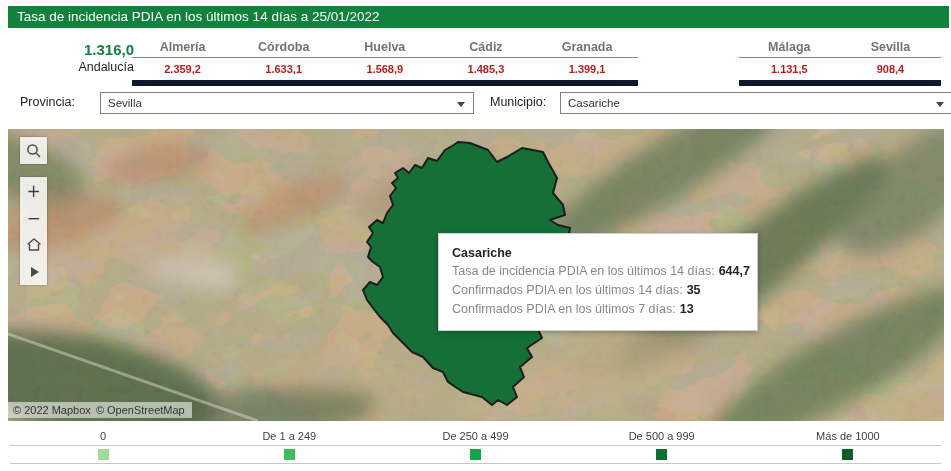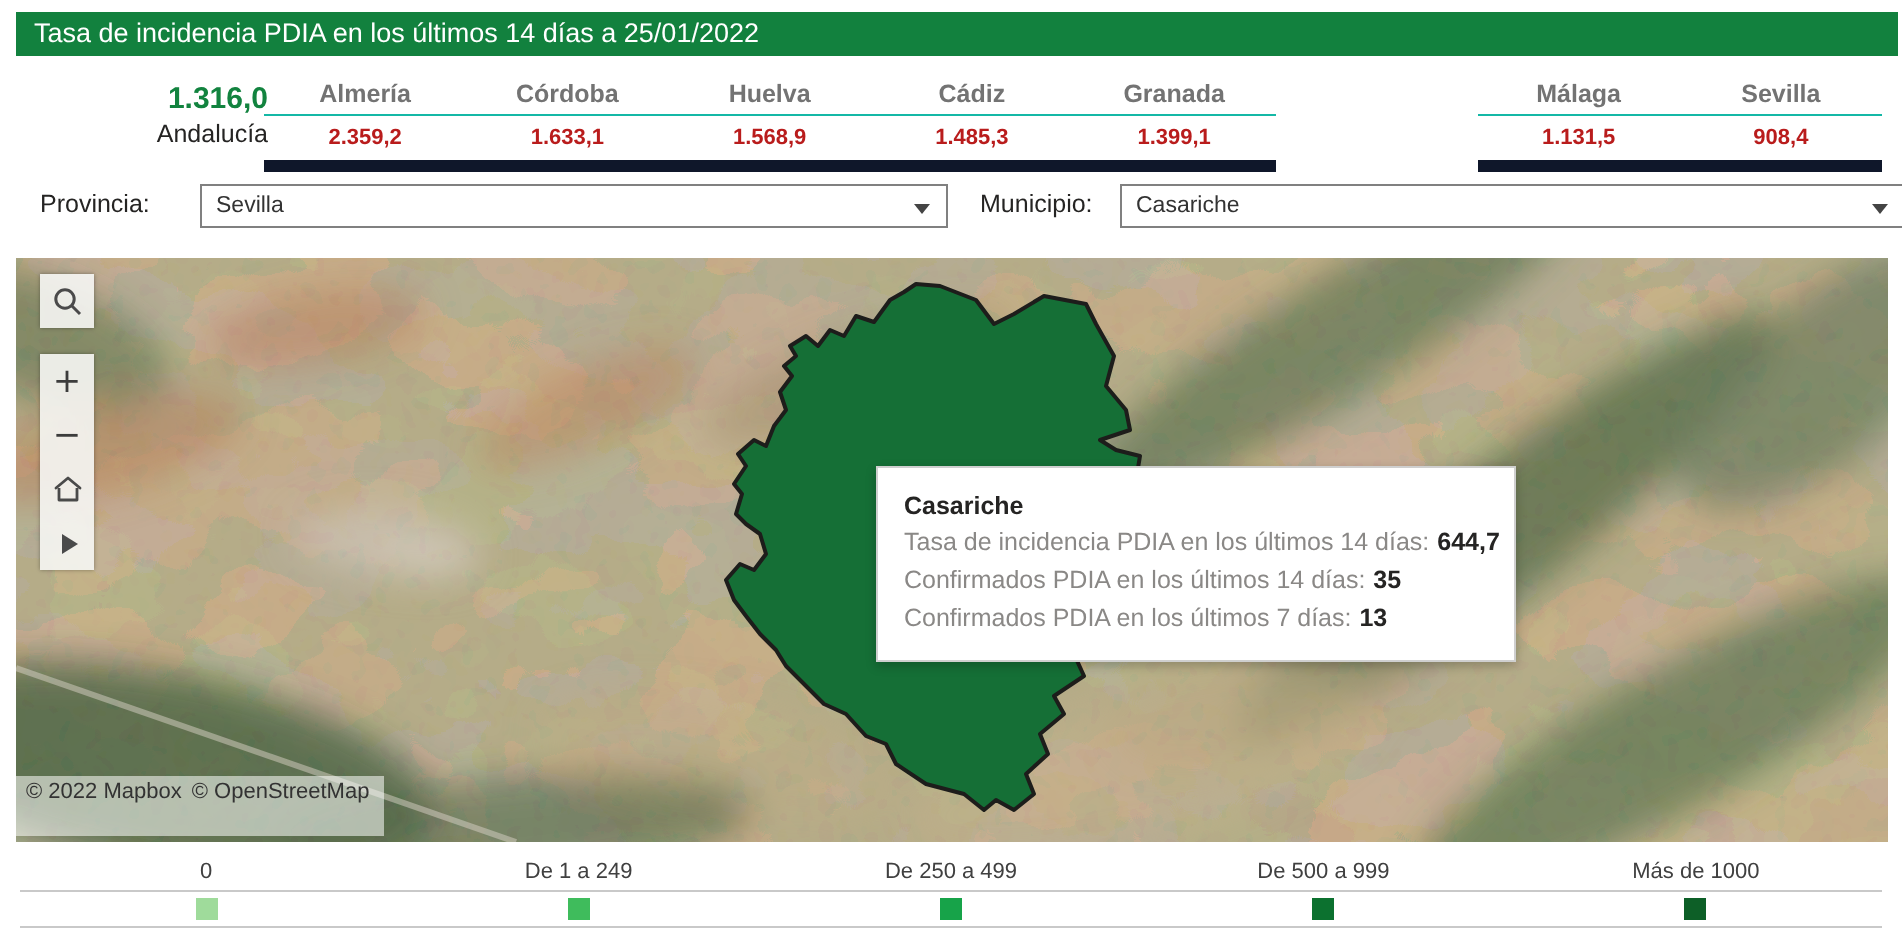--- a/index.html
+++ b/index.html
@@ -76,21 +76,21 @@
   .map-tooltip{
     position:absolute;left:430px;top:104px;width:320px;
     background:#ffffff;border:1px solid #cfcfcf;box-shadow:0 2px 5px rgba(0,0,0,.22);
     padding:10px 12px 11px 13px;box-sizing:border-box;
   }
   .map-tooltip .tt-title{font-size:12.5px;font-weight:bold;color:#252423;line-height:18px;}
   .map-tooltip .tt-row{font-size:12.5px;color:#8a8886;line-height:19px;white-space:nowrap;}
   .map-tooltip .tt-row b{color:#252423;margin-left:4px;text-align:right;}
   
   .attribution{
-    position:absolute;left:0;bottom:3px;height:30px;line-height:17px;
+    position:absolute;left:0;bottom:3px;height:16px;line-height:17px;
     background:rgba(255,255,255,0.55);font-size:11px;color:#333;
     padding:0 5px;white-space:nowrap;
   }
   .attribution span{margin-right:2px;}
   
   .legend{position:absolute;left:10px;top:427px;width:931px;}
   .legend .row{display:flex;}
   .legend .cell{flex:1 1 0;text-align:center;}
   .legend .row.labels .cell{
     font-size:11px;color:#404040;height:18px;line-height:18px;

